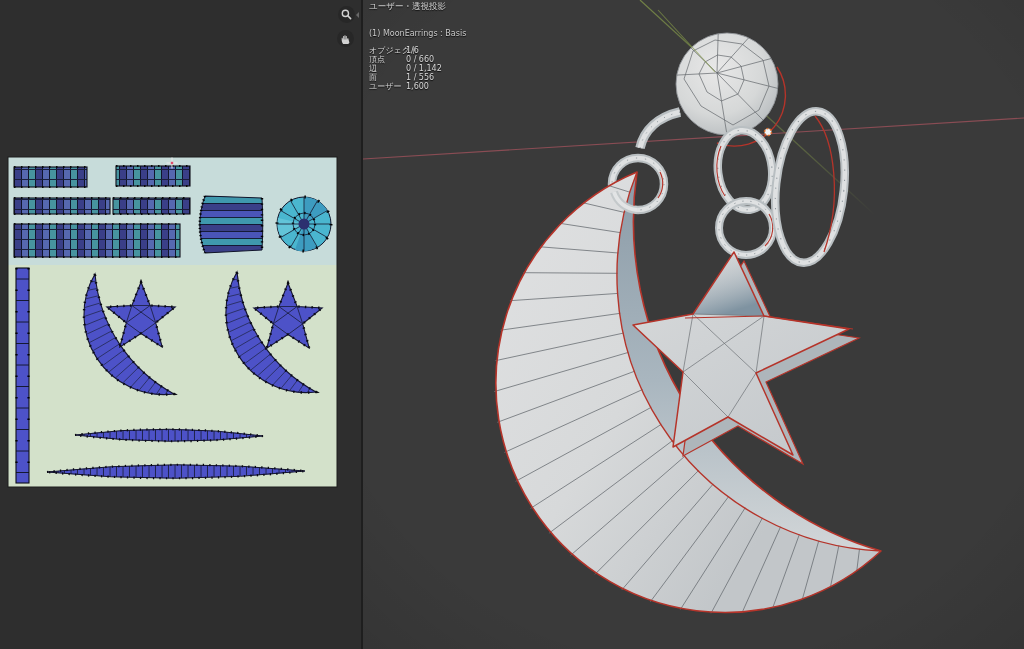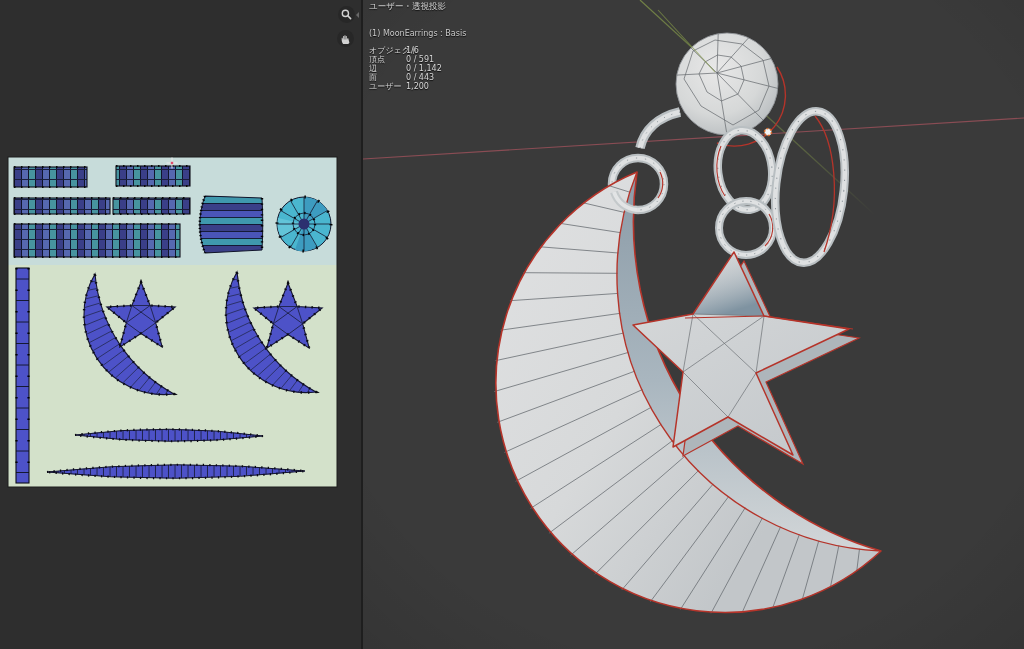--- a/index.html
+++ b/index.html
@@ -343,23 +343,23 @@
       <rect x="0" y="0" width="661" height="649" fill="url(#gradVignette)"></rect>
     </svg>
 
     <div id="overlay-text">
       <div class="view">ユーザー・透視投影</div>
       <div class="obj">(1) MoonEarrings : Basis</div>
       <div id="stats">
         <div>オブジェクト</div>
         <div>1/6</div>
         <div>頂点</div>
-        <div>0 / 591</div>
+        <div>0 / 660</div>
         <div>辺</div>
         <div>0 / 1,142</div>
         <div>面</div>
-        <div>0 / 443</div>
+        <div>1 / 556</div>
         <div>ユーザー</div>
-        <div>1,200</div>
+        <div>1,600</div>
       </div>
     </div>
   </div>
 </div>
 
 </body></html>

